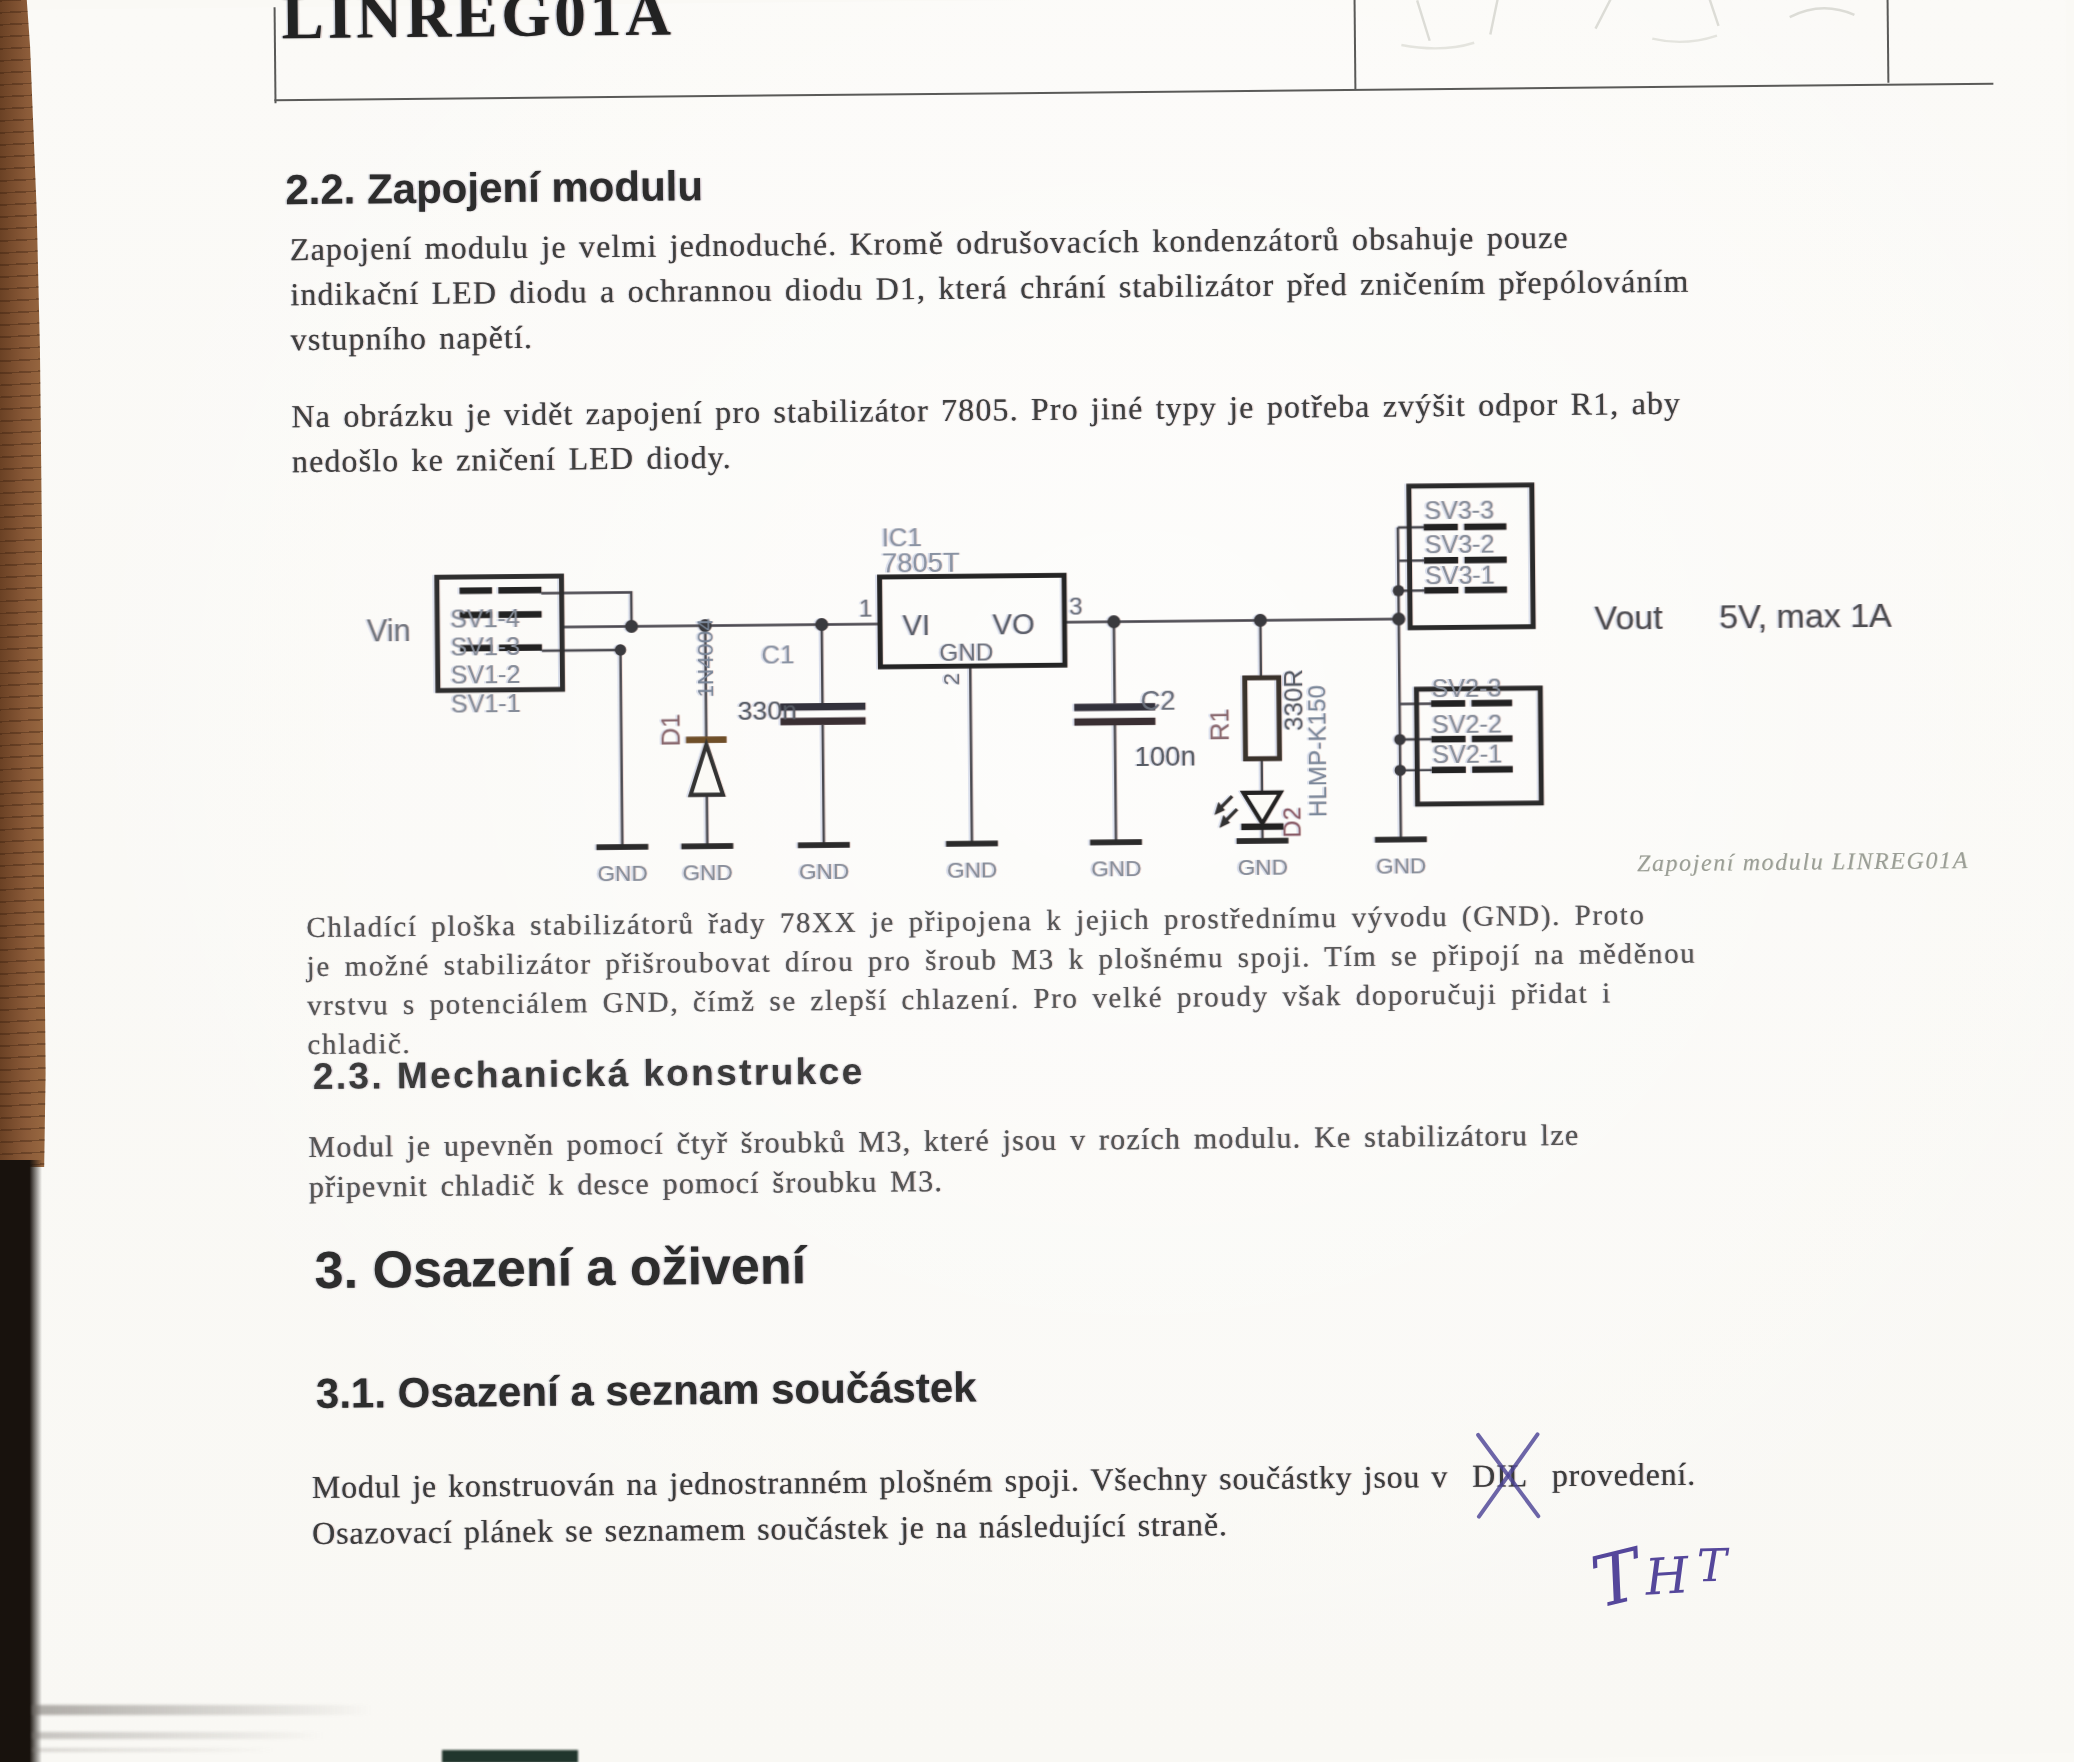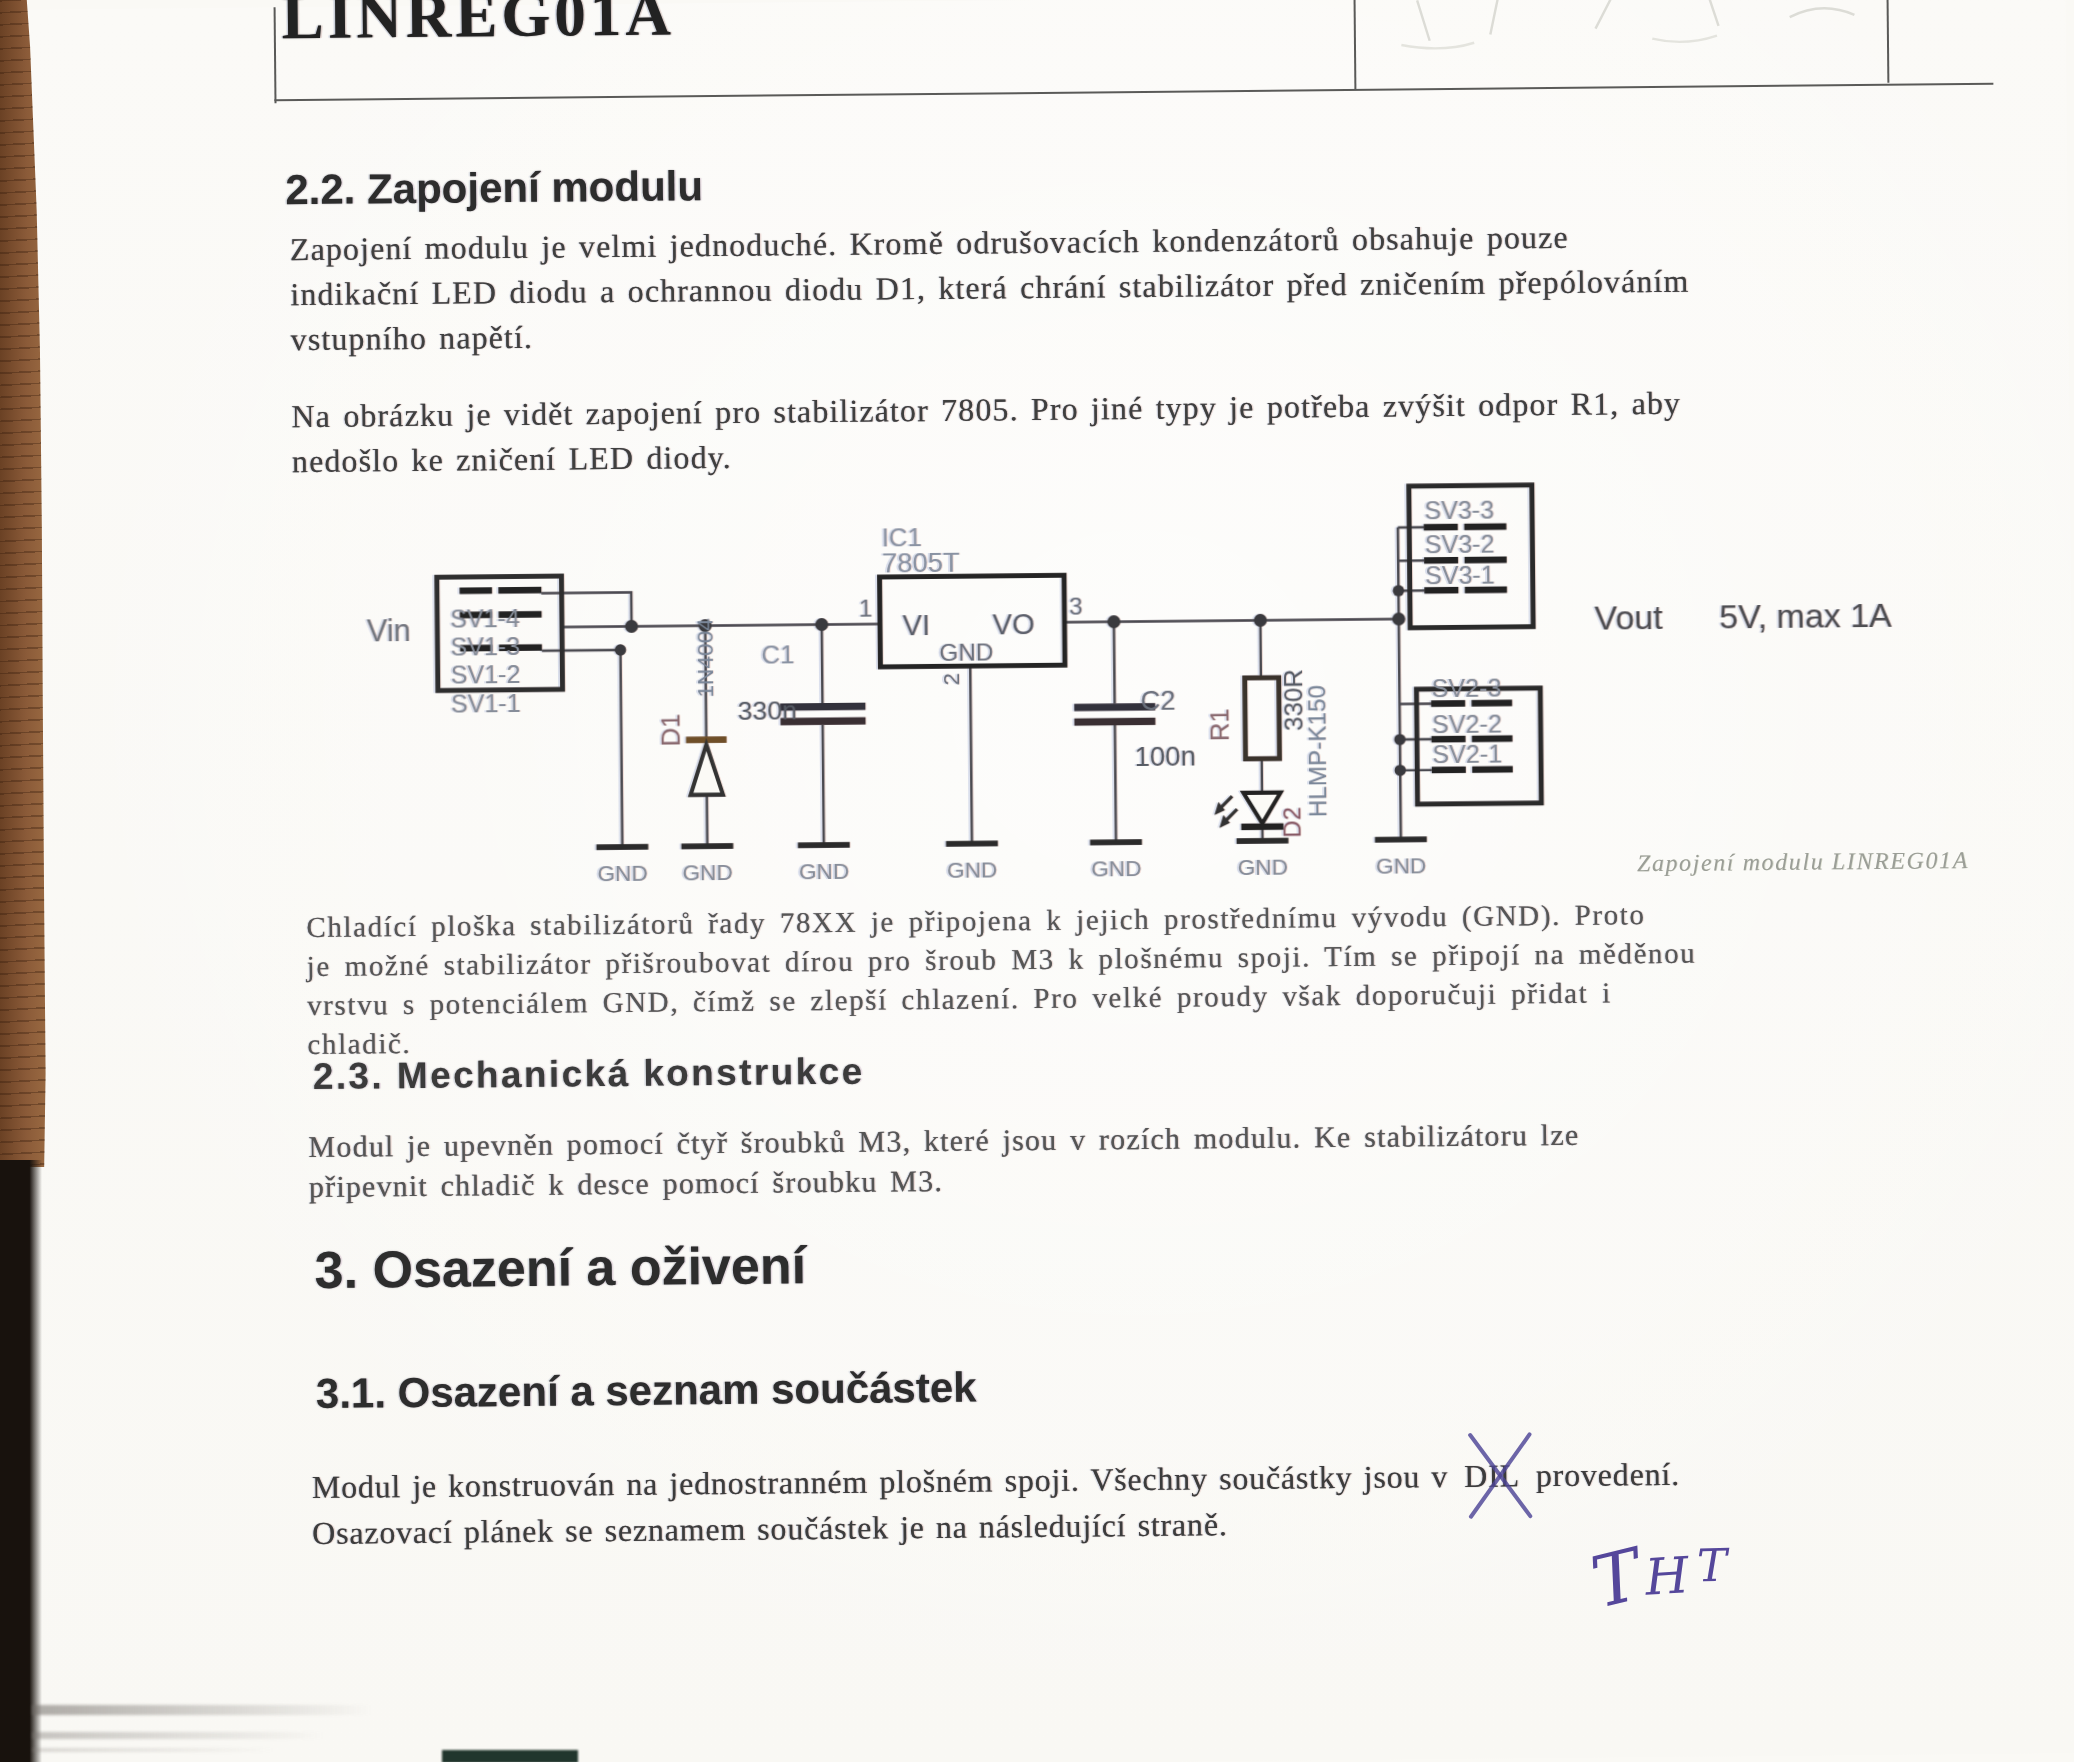--- a/index.html
+++ b/index.html
@@ -44,21 +44,21 @@
   .p-23{font-size:30px;line-height:40px;letter-spacing:1.2px;word-spacing:4px;color:#555;}
   .p-31{font-size:32px;line-height:46px;letter-spacing:0.8px;word-spacing:2.4px;color:#3c3c3c;}
 
   .caption{
     font-size:24px;font-style:italic;color:#9b9e97;letter-spacing:1.6px;
     text-shadow:0.8px 0 0 rgba(150,160,120,.3);
     white-space:nowrap;
   }
 
   
-  .crossed{position:relative;display:inline-block;margin:0 16px;}
+  .crossed{position:relative;display:inline-block;margin:0 24px;}
   .crossed::before,.crossed::after{
     content:"";position:absolute;left:-16px;top:46%;width:105px;height:4px;
     background:#4d4496;border-radius:2.4px;opacity:.82;
   }
   .crossed::before{transform:rotate(54deg);}
   .crossed::after{transform:rotate(-54deg);}
 
   
   .handwritten{
     color:#55479b;font-family:"DejaVu Serif", serif;font-style:italic;

